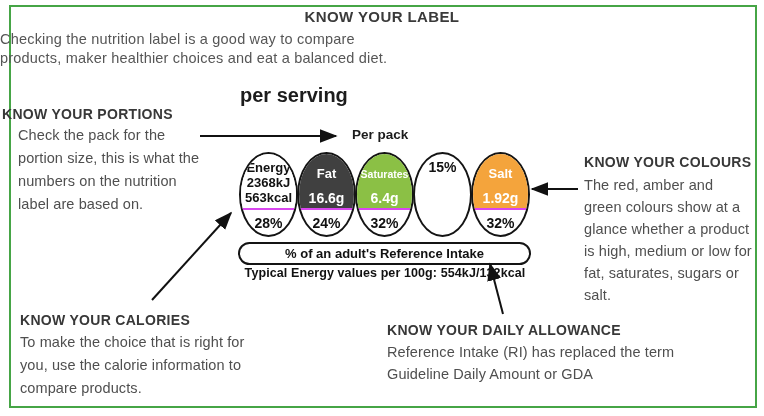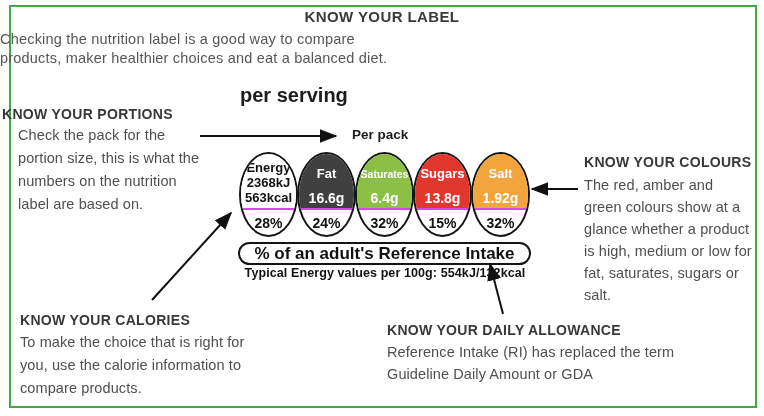--- a/index.html
+++ b/index.html
@@ -40,21 +40,21 @@
   .light { color:#ffffff; }
   .energy-top { justify-content:flex-start; }
   .energy-line { font-size:13px; font-weight:700; color:#111; line-height:15px; }
   .energy-line.first { margin-top:6px; }
   .cap-pct { height:25px; display:flex; align-items:center; justify-content:center;
              font-size:14px; font-weight:700; color:#111; }
 
   .ri-pill { position:absolute; left:238px; top:242px; width:293px; height:23px;
              border:2px solid #141414; border-radius:13px; display:flex;
              align-items:center; justify-content:center;
-             font-size:17px; font-weight:700; color:#111; }
+             font-size:13px; font-weight:700; color:#111; }
   .typical { position:absolute; left:210px; top:266px; width:350px; text-align:center;
              font-size:12.5px; font-weight:700; color:#111; letter-spacing:.1px; }
 
   .arrows { position:absolute; left:0; top:0; width:764px; height:416px; pointer-events:none; }
 </style>
 </head>
 <body>
 
 <div class="canvas">
   <div class="frame"></div>
@@ -97,24 +97,20 @@
 
     <div class="capsule">
       <div class="cap-top" style="background-color: rgb(139, 192, 69);">
         <div class="cap-label small light">Saturates</div>
         <div class="cap-val light">6.4g</div>
       </div>
       <div class="cap-pct">32%</div>
     </div>
 
     <div class="capsule">
-      <div class="cap-top" style="background-color: rgb(225, 55, 44);">
-        <div class="cap-label light">Sugars</div>
-        <div class="cap-val light">13.8g</div>
-      </div>
       <div class="cap-pct">15%</div>
     </div>
 
     <div class="capsule">
       <div class="cap-top" style="background-color: rgb(244, 164, 60);">
         <div class="cap-label light">Salt</div>
         <div class="cap-val light">1.92g</div>
       </div>
       <div class="cap-pct">32%</div>
     </div>

